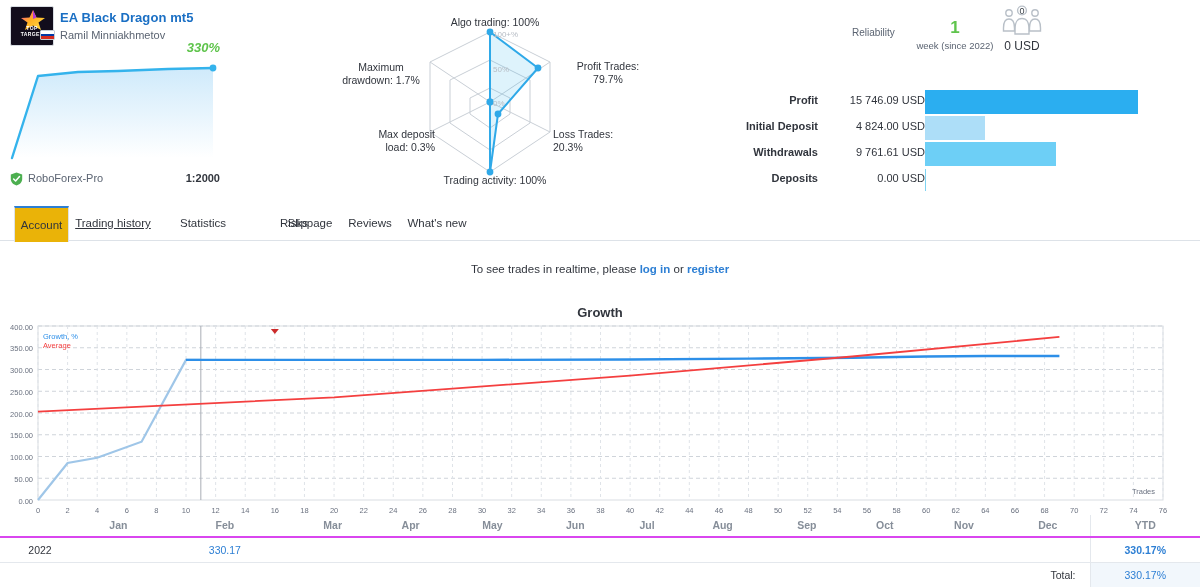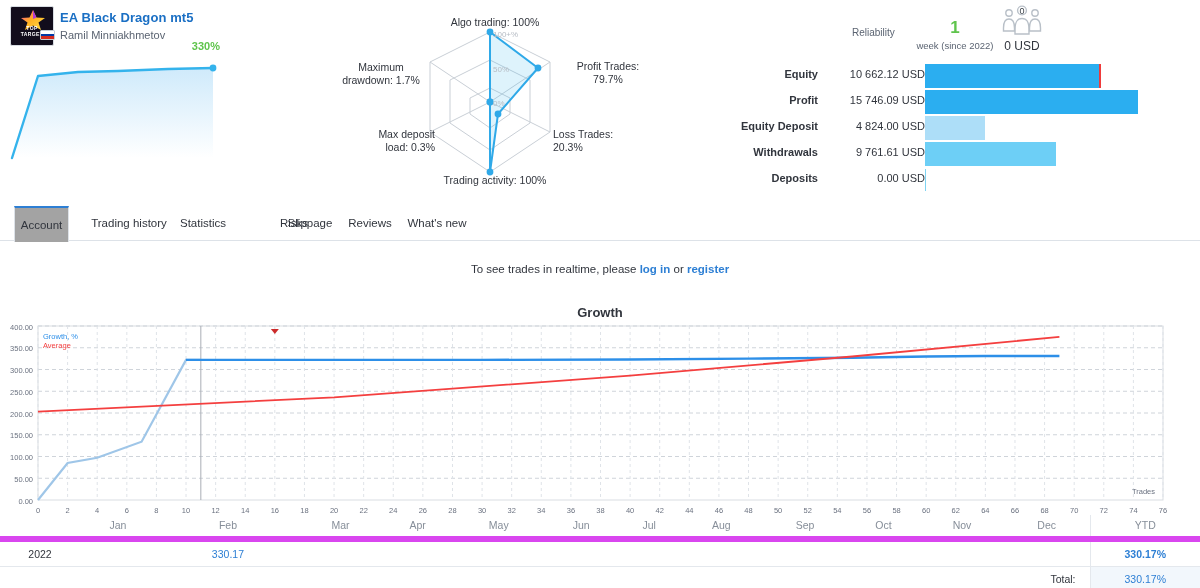--- a/index.html
+++ b/index.html
@@ -43,21 +43,21 @@
   .author {
     position:absolute; left:60px; top:29px;
     font-size:11px; color:#5b6472;
   }
 
   
   .mini { position:absolute; left:8px; top:50px; width:212px; height:112px; }
   .mini svg { display:block; }
   .mini-pct {
     position:absolute; right:0px; top:-10px;
-    font-size:11px; font-weight:bold; color:#5fc44c;
+    font-size:13px; font-weight:bold; color:#5fc44c;font-style:italic;
   }
   .mini-foot {
     position:absolute; left:8px; top:170px; width:212px; height:18px;
   }
   .shield { position:absolute; left:2px; top:2px; width:13px; height:14px; }
   .broker {
     position:absolute; left:20px; top:2px; font-size:11px; color:#5b6472;
   }
   .leverage {
     position:absolute; right:0px; top:2px; font-size:11px; font-weight:bold; color:#31353d;
@@ -94,21 +94,21 @@
     border-bottom:1px solid #dde2e8;
   }
   .tab {
     position:absolute; top:0; height:35px; line-height:35px;
     font-size:11.5px; color:#31353d; text-align:center; cursor:pointer;
   }
   .tab.active {
     border-top:2px solid #2d7fd4;
     border-left:1px solid #dde2e8;
     border-right:1px solid #dde2e8;
-    background:#a3a3a3;
+    background:#eab308;
     height:36px;
     line-height:34px;
   }
 
   
   .notice {
     position:absolute; left:0; top:263px; width:1200px; text-align:center;
     font-size:11.5px; color:#31353d;
   }
   .notice a { color:#2d7fd4; text-decoration:none; font-weight:bold; }
@@ -118,22 +118,22 @@
     position:absolute; left:0; top:305px; width:1200px; text-align:center;
     font-size:13px; font-weight:bold; color:#31353d;
   }
   .gchart { position:absolute; left:0; top:318px; width:1200px; height:195px; }
   .gchart svg { display:block; }
 
   
   .mtable { position:absolute; left:0; top:515px; width:1200px; }
   table.months { border-collapse:collapse; width:1200px; font-size:10.5px; }
   table.months th {
-    font-weight:normal; color:#868e99; padding:4px 0 5px 0; text-align:center;
-    border-bottom:6px solid #d946ef;
+    font-weight:bold; color:#868e99; padding:4px 0 5px 0; text-align:center;
+    border-bottom:2px solid #d946ef;
   }
   table.months td {
     padding:6px 0; text-align:center; border-bottom:1px solid #e4e8ed; color:#2d7fd4;
   }
   table.months td.year { font-weight:normal; color:#31353d; width:80px; }
   table.months th.ytd, table.months td.ytd {
     border-left:1px solid #e4e8ed; width:110px;
   }
   table.months td.ytd { font-weight:bold; }
   table.months tr.totalrow td { border-bottom:none; color:#31353d; font-weight:normal; }
@@ -178,20 +178,28 @@
           <stop offset="100%" stop-color="#ffffff"></stop>
         </linearGradient>
       </defs>
       <path d="M4,108 L30,26 L70,22 L110,21 L160,19 L205,18 L205,108 Z" fill="url(#mg)"></path>
       <path d="M4,108 L30,26 L70,22 L110,21 L160,19 L205,18" fill="none" stroke="#34b3ec" stroke-width="2.4" stroke-linejoin="round" stroke-linecap="round"></path>
       <circle cx="205" cy="18" r="3.4" fill="#34b3ec"></circle>
     </svg>
     <div class="mini-pct">330%</div>
   </div>
 
+  <div class="mini-foot">
+    <svg class="shield" viewBox="0 0 13 14">
+      <path d="M6.5 0.6 L12.2 2.6 L12.2 7 C12.2 10.4 9.6 12.6 6.5 13.5 C3.4 12.6 0.8 10.4 0.8 7 L0.8 2.6 Z" fill="#4caf50"></path>
+      <path d="M3.6 7 L5.6 9 L9.5 4.6" fill="none" stroke="#ffffff" stroke-width="1.5" stroke-linecap="round" stroke-linejoin="round"></path>
+    </svg>
+    <div class="broker">RoboForex-Pro</div>
+    <div class="leverage">1:2000</div>
+  </div>
 
   <div class="radar">
     <svg width="320" height="192" viewBox="0 0 320 192">
       <g stroke="#c9cfd6" fill="none" stroke-width="1">
         <polygon points="145,28 205,58 205,128 145,168 85,128 85,58"></polygon>
         <polygon points="145,56 185,76 185,119 145,146 105,119 105,76"></polygon>
         <polygon points="145,84 165,94 165,110 145,124 125,110 125,94"></polygon>
       </g>
       <g stroke="#c9cfd6" stroke-width="1">
         <line x1="145" y1="98" x2="145" y2="28"></line>
@@ -244,39 +252,31 @@
       <path d="M3.5 24 C3.5 17 5.5 15 9 15 C12.5 15 14.5 17 14.5 24 L14.5 27 L3.5 27 Z"></path>
       <circle cx="35" cy="9" r="3.2"></circle>
       <path d="M29.5 24 C29.5 17 31.5 15 35 15 C38.5 15 40.5 17 40.5 24 L40.5 27 L29.5 27 Z"></path>
       <circle cx="22" cy="6.5" r="4.4"></circle>
       <path d="M15 26 C15 17 17.5 14.5 22 14.5 C26.5 14.5 29 17 29 26 L29 30 L15 30 Z"></path>
     </g>
     <text x="22" y="10" font-size="9" fill="#3b4149" text-anchor="middle" font-family="Liberation Sans, sans-serif">0</text>
   </svg>
   <div class="people-val">0 USD</div>
 
-  <div class="statrow" style="left:700px; top:64px; width:440px;">
-    <div class="stat-name" style="right:322px;">Equity</div>
-    <div class="stat-val" style="right:215px;">10 662.12 USD</div>
-    <div class="bartrack" style="left:225px;">
-      <div class="bar" style="width:81%; background:#2BAEF0;"></div>
-      <div class="bar-cap" style="left:81%;"></div>
-    </div>
-  </div>
 
   <div class="statrow" style="left:700px; top:90px; width:440px;">
     <div class="stat-name" style="right:322px;">Profit</div>
     <div class="stat-val" style="right:215px;">15 746.09 USD</div>
     <div class="bartrack" style="left:225px;">
       <div class="bar" style="width:99%; background:#2BAEF0;"></div>
     </div>
   </div>
 
   <div class="statrow" style="left:700px; top:116px; width:440px;">
-    <div class="stat-name" style="right:322px;">Equity Deposit</div>
+    <div class="stat-name" style="right:322px;">Initial Deposit</div>
     <div class="stat-val" style="right:215px;">4 824.00 USD</div>
     <div class="bartrack" style="left:225px;">
       <div class="bar" style="width:28%; background:#ADDEF8;"></div>
     </div>
   </div>
 
   <div class="statrow" style="left:700px; top:142px; width:440px;">
     <div class="stat-name" style="right:322px;">Withdrawals</div>
     <div class="stat-val" style="right:215px;">9 761.61 USD</div>
     <div class="bartrack" style="left:225px;">
@@ -288,21 +288,21 @@
     <div class="stat-name" style="right:322px;padding-left:7px;">Deposits</div>
     <div class="stat-val" style="right:215px;">0.00 USD</div>
     <div class="bartrack" style="left:225px;">
       <div class="bar-zero"></div>
     </div>
   </div>
 </div>
 
 <div class="tabs">
   <div class="tab active" style="left:14px;  width:55px;">Account</div>
-  <div class="tab" style="left:84px;  width:90px;">Trading history</div>
+  <div class="tab" style="left:68px;  width:90px;text-decoration:underline;">Trading history</div>
   <div class="tab" style="left:172px; width:62px;">Statistics</div>
   <div class="tab" style="left:232px; width:40px;margin-left:42px;">Risks</div>
   <div class="tab" style="left:281px; width:58px;">Slippage</div>
   <div class="tab" style="left:344px; width:52px;">Reviews</div>
   <div class="tab" style="left:402px; width:70px;">What's new</div>
 </div>
 
 <div class="notice">
   <span>To see trades in realtime, please </span><a href="#">log in</a><span> or </span><a href="#">register</a>
 </div>

